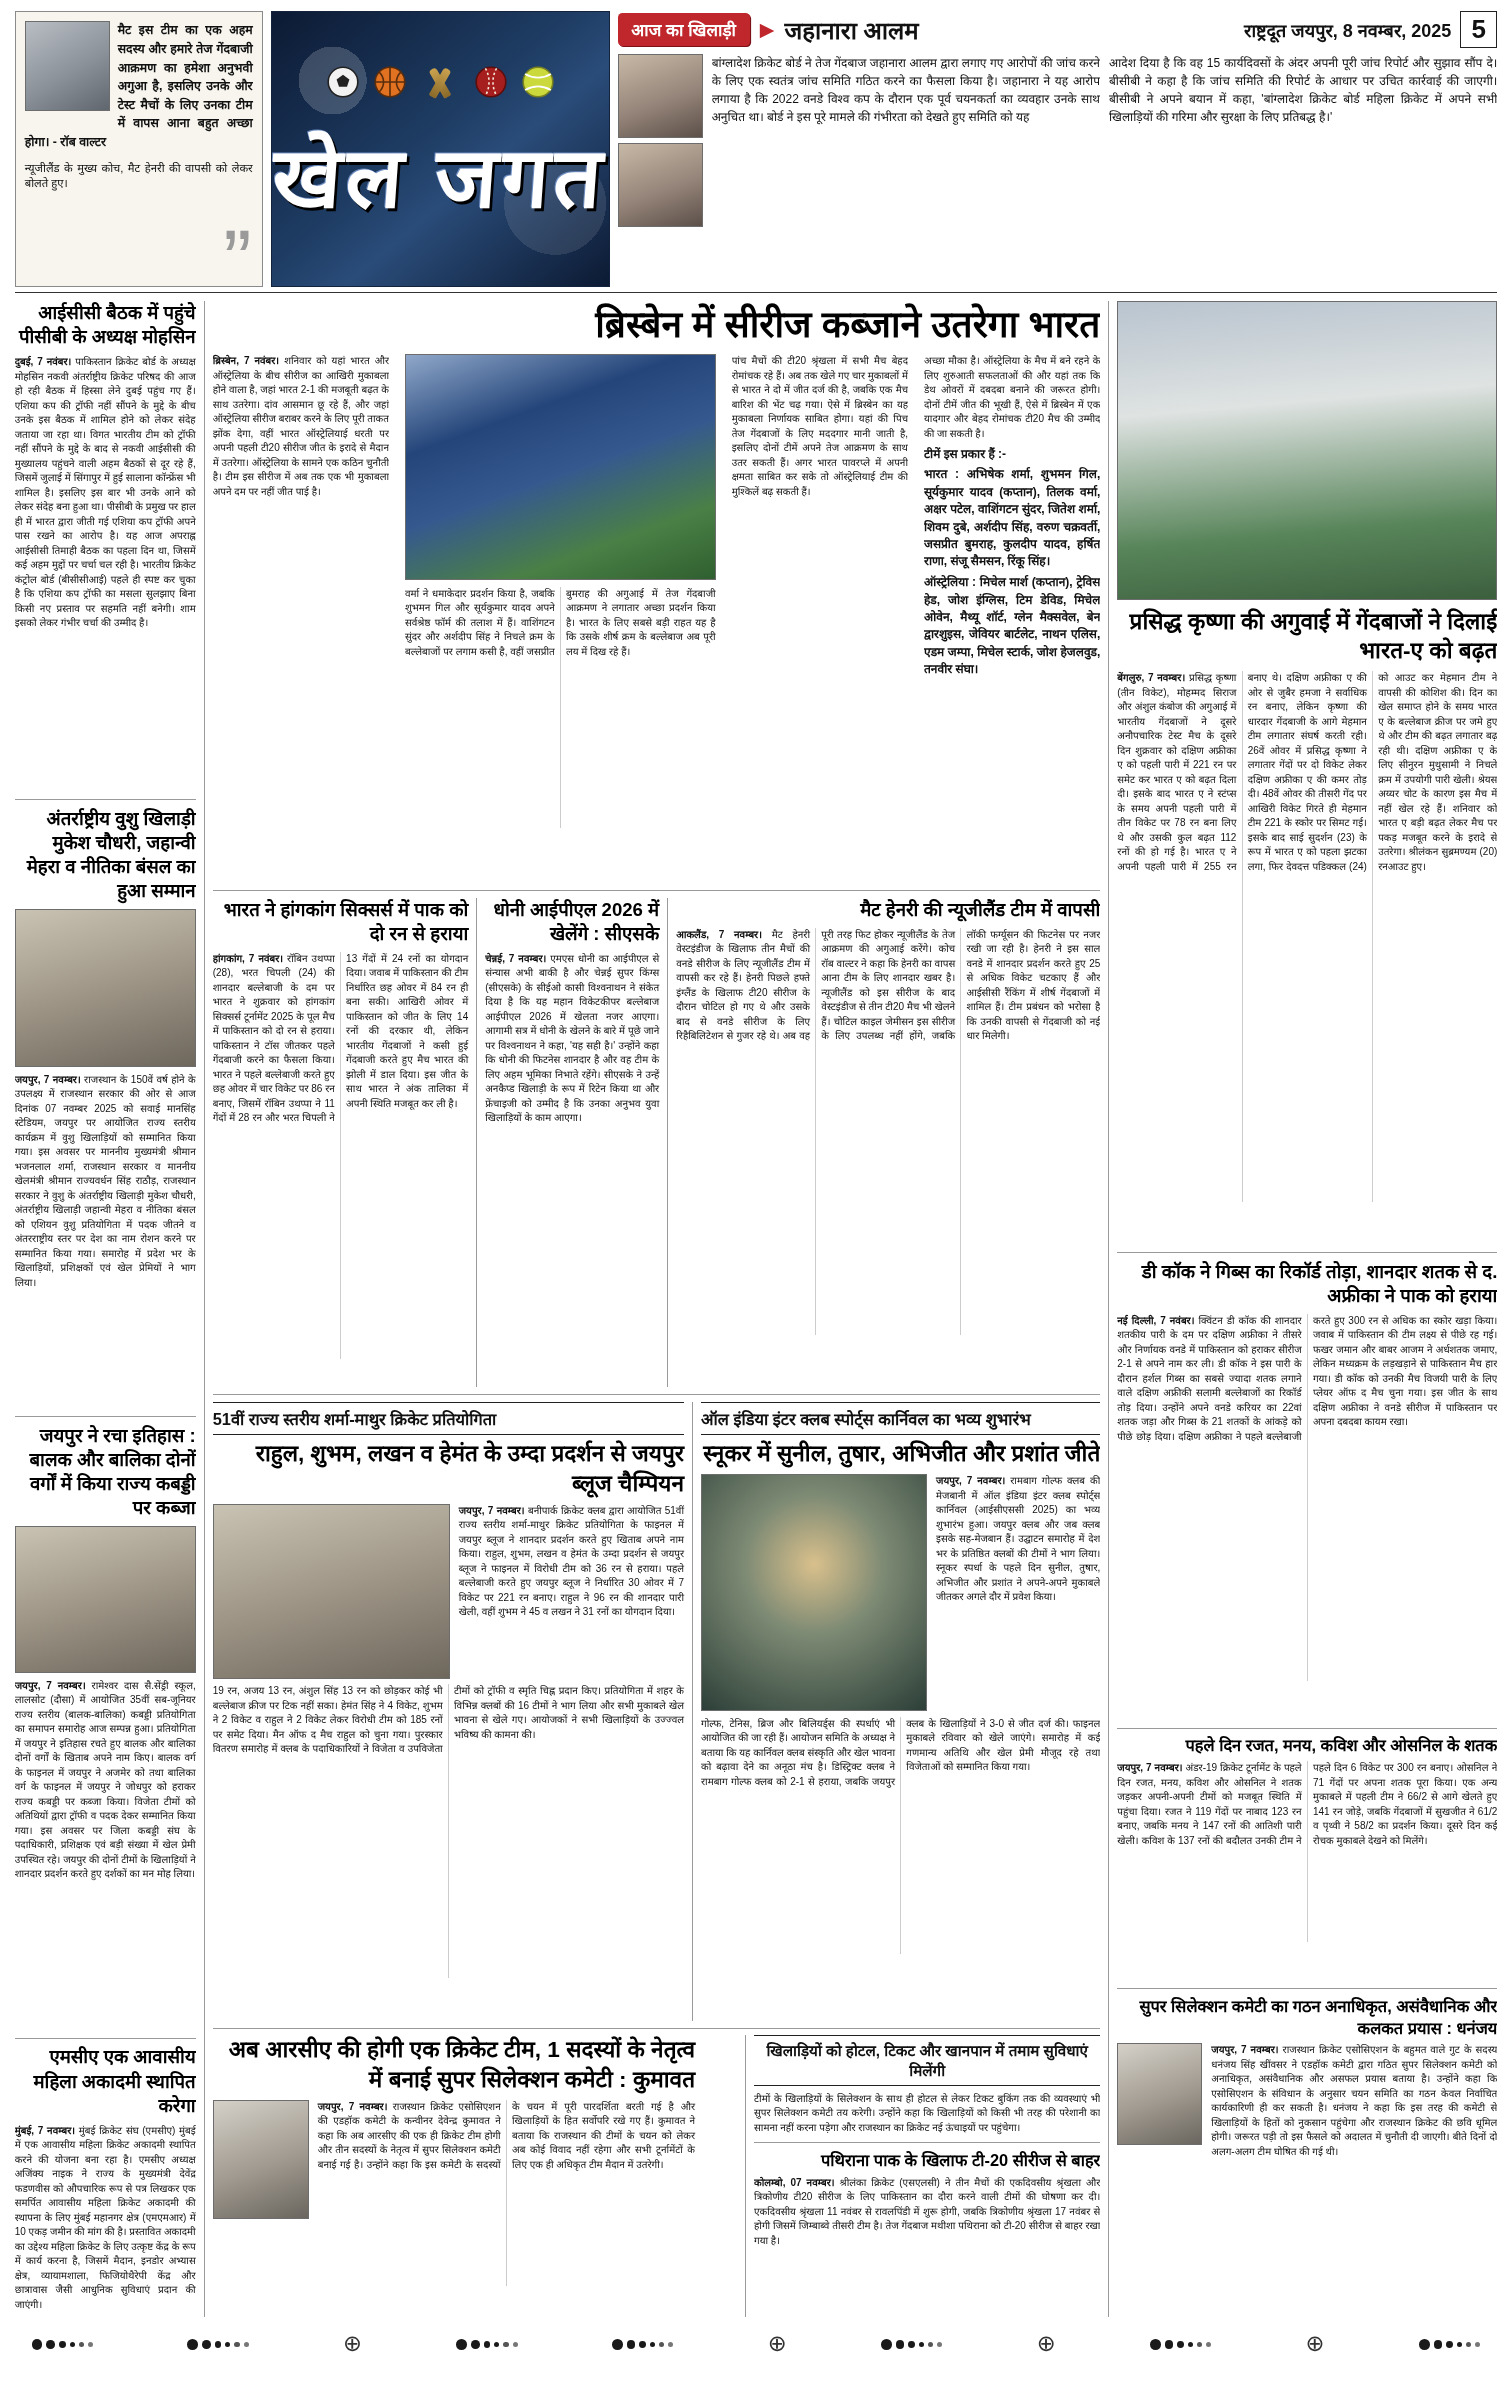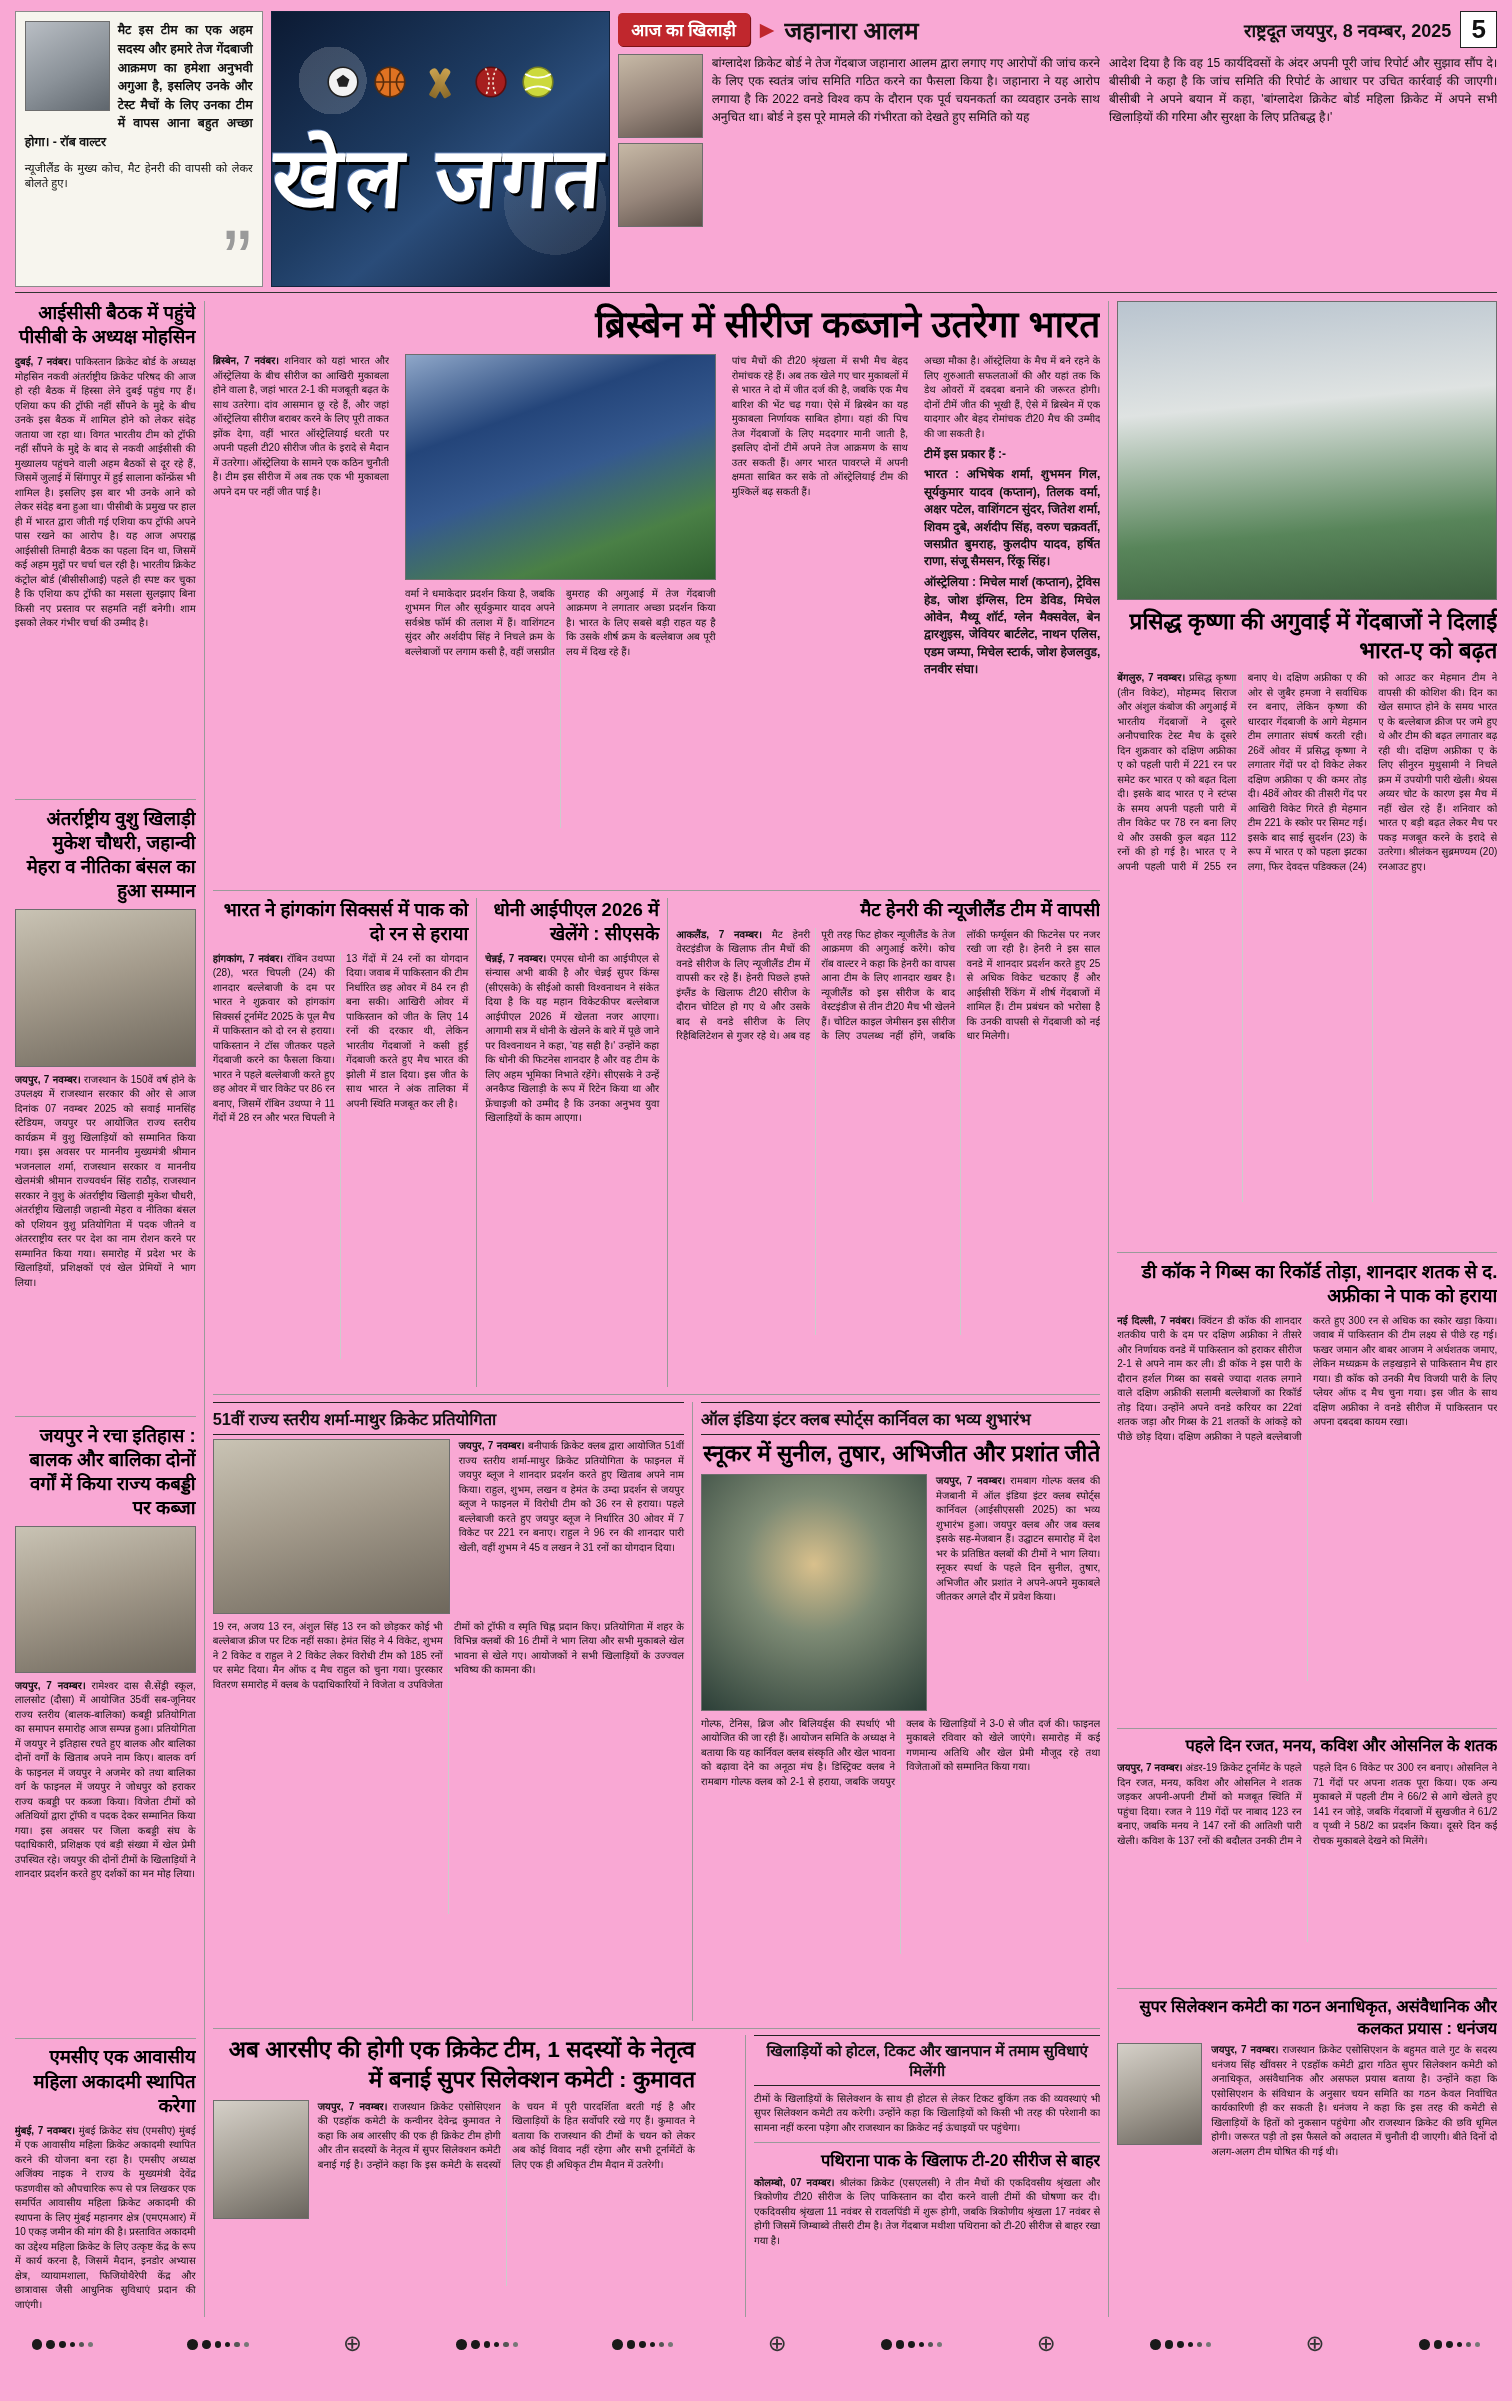--- a/index.html
+++ b/index.html
@@ -1,19 +1,19 @@
 <!DOCTYPE html>
 <html lang="hi" style="font-size:9px"><head>
 <meta charset="utf-8">
 <title>खेल जगत</title>
 <style>
   * { margin:0; padding:0; box-sizing:border-box; }
   html,body { background:#cfcfcf; }
   body { font-family:"Liberation Sans","DejaVu Sans",sans-serif; color:#111; }
-  .page { width:1512px; height:2401px; margin:0 auto; background:#f9a8d4; padding:11.3px 14.7px 8px 14.7px; overflow:hidden; position:relative; }
+  .page { width:1512px; height:2401px; margin:0 auto; background:#ffffff; padding:11.3px 14.7px 8px 14.7px; overflow:hidden; position:relative; }
 
   
   .header-row { display:flex; gap:8px; height:282px; border-bottom:1.7px double #333; padding-bottom:5.6px; }
   .quote-box { width:248px; border:0.6px solid #8a8a8a; padding:9px; position:relative; background:#f7f5ee; overflow:hidden; }
   .quote-photo { width:85px; height:90px; float:left; margin:0 8px 4.5px 0; border:0.6px solid #777;
       background:linear-gradient(150deg,#b9bec4 0%,#8b9299 55%,#5f666d 100%); }
   .quote-text { font-size:12.4px; font-weight:bold; line-height:1.5; text-align:justify; }
   .quote-caption { font-size:11.3px; margin-top:8px; clear:both; text-align:justify; }
   .quote-glyph { position:absolute; right:10.2px; bottom:-17px; font-size:85px; color:#9a9a9a; line-height:1; }
 
@@ -249,20 +249,21 @@
           <div class="body-text cols-3" style="height:407px;">
             <p><b class="dateline">आकलैंड, 7 नवम्बर।</b>
               <span>मैट हेनरी वेस्टइंडीज के खिलाफ तीन मैचों की वनडे सीरीज के लिए न्यूजीलैंड टीम में वापसी कर रहे हैं। हेनरी पिछले हफ्ते इंग्लैंड के खिलाफ टी20 सीरीज के दौरान चोटिल हो गए थे और उसके बाद से वनडे सीरीज के लिए रिहैबिलिटेशन से गुजर रहे थे। अब वह पूरी तरह फिट होकर न्यूजीलैंड के तेज आक्रमण की अगुआई करेंगे। कोच रॉब वाल्टर ने कहा कि हेनरी का वापस आना टीम के लिए शानदार खबर है। न्यूजीलैंड को इस सीरीज के बाद वेस्टइंडीज से तीन टी20 मैच भी खेलने हैं। चोटिल काइल जेमीसन इस सीरीज के लिए उपलब्ध नहीं होंगे, जबकि लॉकी फर्ग्यूसन की फिटनेस पर नजर रखी जा रही है। हेनरी ने इस साल वनडे में शानदार प्रदर्शन करते हुए 25 से अधिक विकेट चटकाए हैं और आईसीसी रैंकिंग में शीर्ष गेंदबाजों में शामिल हैं। टीम प्रबंधन को भरोसा है कि उनकी वापसी से गेंदबाजी को नई धार मिलेगी।</span></p>
           </div>
         </section>
       </div>
 
       <div class="mid-row" style="height:627px">
         <section class="article" style="width:54%; padding-right:8px;">
           <div class="kicker">51वीं राज्य स्तरीय शर्मा-माथुर क्रिकेट प्रतियोगिता</div>
+          <h2 class="hl hl-2">राहुल, शुभम, लखन व हेमंत के उम्दा प्रदर्शन से जयपुर ब्लूज चैम्पियन</h2>
           <div class="row-photo-text">
             <div class="photo ph-group" style="width:237px; height:175px; flex:none;"></div>
             <p class="body-text" style="flex:1;"><b class="dateline">जयपुर, 7 नवम्बर।</b>
               <span>बनीपार्क क्रिकेट क्लब द्वारा आयोजित 51वीं राज्य स्तरीय शर्मा-माथुर क्रिकेट प्रतियोगिता के फाइनल में जयपुर ब्लूज ने शानदार प्रदर्शन करते हुए खिताब अपने नाम किया। राहुल, शुभम, लखन व हेमंत के उम्दा प्रदर्शन से जयपुर ब्लूज ने फाइनल में विरोधी टीम को 36 रन से हराया। पहले बल्लेबाजी करते हुए जयपुर ब्लूज ने निर्धारित 30 ओवर में 7 विकेट पर 221 रन बनाए। राहुल ने 96 रन की शानदार पारी खेली, वहीं शुभम ने 45 व लखन ने 31 रनों का योगदान दिया।</span></p>
           </div>
           <div class="body-text cols-2" style="height:294px;">
             <p>19 रन, अजय 13 रन, अंशुल सिंह 13 रन को छोड़कर कोई भी बल्लेबाज क्रीज पर टिक नहीं सका। हेमंत सिंह ने 4 विकेट, शुभम ने 2 विकेट व राहुल ने 2 विकेट लेकर विरोधी टीम को 185 रनों पर समेट दिया। मैन ऑफ द मैच राहुल को चुना गया। पुरस्कार वितरण समारोह में क्लब के पदाधिकारियों ने विजेता व उपविजेता टीमों को ट्रॉफी व स्मृति चिह्न प्रदान किए। प्रतियोगिता में शहर के विभिन्न क्लबों की 16 टीमों ने भाग लिया और सभी मुकाबले खेल भावना से खेले गए। आयोजकों ने सभी खिलाड़ियों के उज्ज्वल भविष्य की कामना की।</p>
           </div>
         </section>
         <section class="article" style="width:46%; border-left:0.6px solid #9a9a9a; padding-left:8px;">

